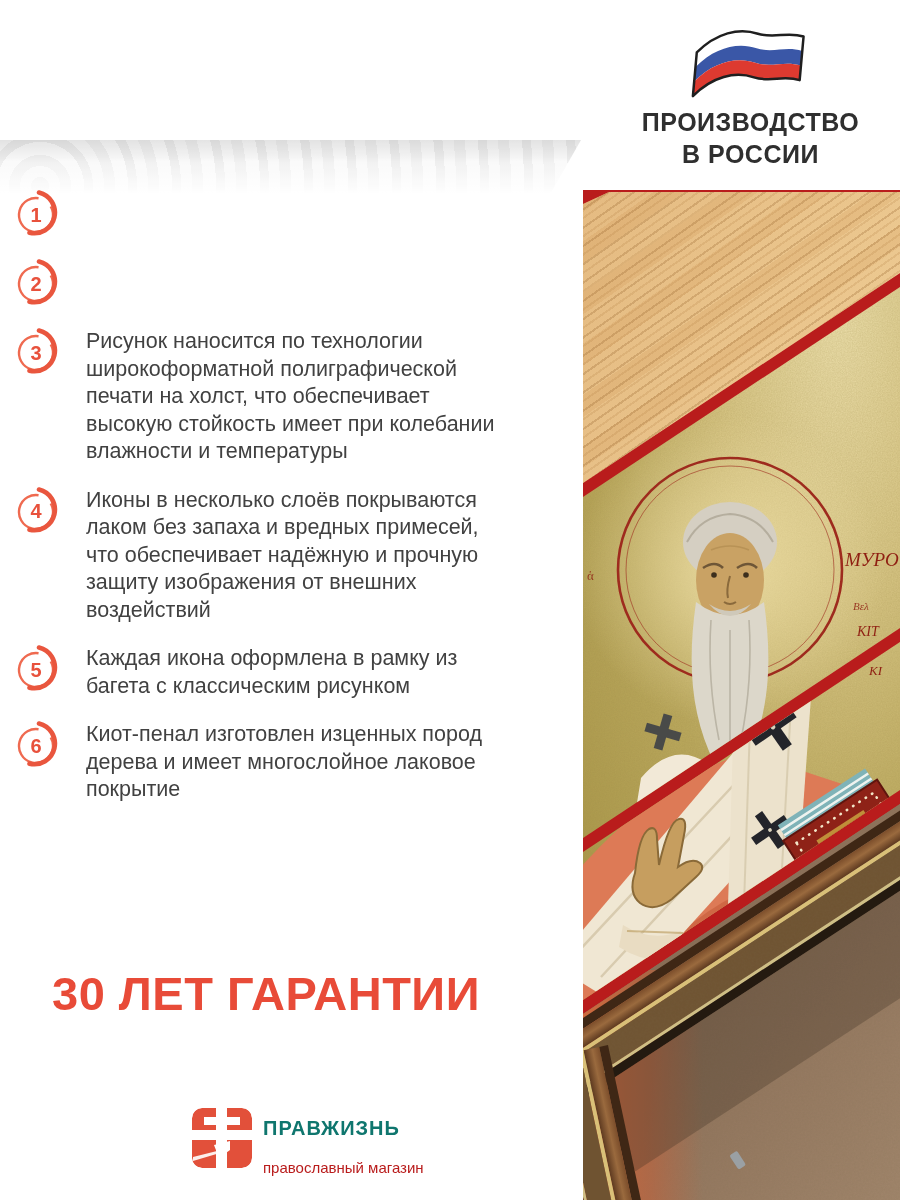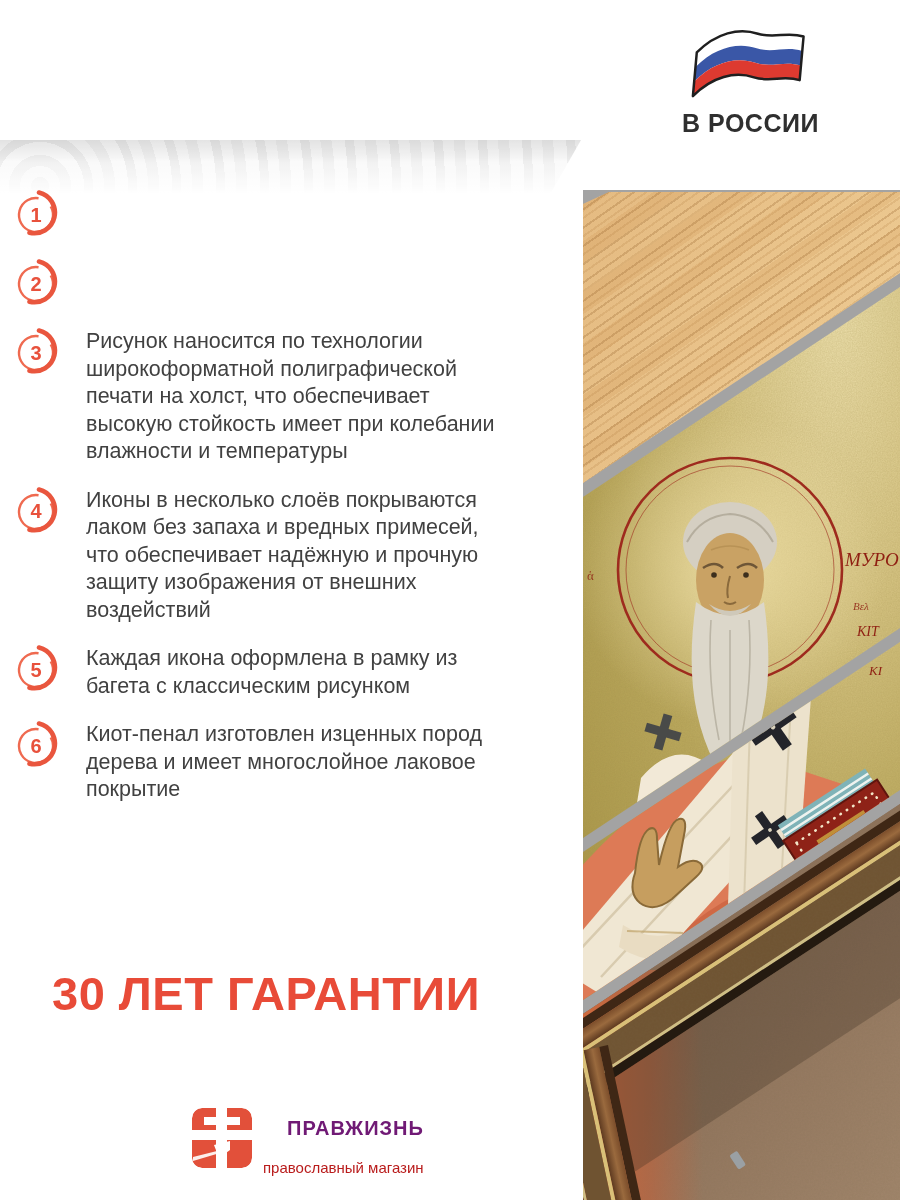--- a/index.html
+++ b/index.html
@@ -34,25 +34,25 @@
   .marker .n{position:absolute;left:0;top:0;width:44px;height:50px;display:flex;align-items:center;justify-content:center;
              font-size:20px;font-weight:700;color:#e8513c;}
   .step p{margin:0 0 0 24px;font-size:21.5px;line-height:27.5px;color:#414141;white-space:pre-line;}
 
   
   .guarantee{position:absolute;left:52px;top:966px;font-size:47px;font-weight:800;color:#e84b38;letter-spacing:.5px;white-space:nowrap;}
 
   
   .logo{position:absolute;left:192px;top:1108px;display:flex;align-items:flex-start;}
   .logo-text{margin-left:11px;padding-top:9px;}
-  .logo-name{font-size:20px;font-weight:700;letter-spacing:1px;color:#701a75;margin-left:24px;}
+  .logo-name{font-size:20px;font-weight:700;letter-spacing:1px;color:#0f766e;}
   .logo-tag{font-size:15px;color:#b91c1c;margin-top:19px;}
 
   
-  .panel{position:absolute;left:583px;top:190px;width:317px;height:1010px;background:#a3a3a3;}
+  .panel{position:absolute;left:583px;top:190px;width:317px;height:1010px;background:#b91c1c;}
   .slice{position:absolute;left:0;top:0;width:317px;height:1010px;}
   .slice svg{position:absolute;left:0;}
   .wood{clip-path:polygon(0 14px,26px 2px,317px 2px,317px 83px,0 293px);
     background:
       linear-gradient(160deg,rgba(255,255,255,0) 40%,rgba(255,247,228,.6) 62%,rgba(255,255,255,0) 82%),
       repeating-linear-gradient(145deg,rgba(146,95,40,.26) 0 2px,rgba(0,0,0,0) 2px 7px,rgba(171,117,56,.18) 7px 9px,rgba(0,0,0,0) 9px 15px),
       repeating-linear-gradient(145deg,rgba(224,180,118,.45) 0 18px,rgba(236,200,142,.45) 18px 42px),
       linear-gradient(115deg,#dfb077,#ecc891 45%,#d7a263 100%);}
   .gold{background:radial-gradient(130% 100% at 80% 12%,#eee1ae 0%,#d9c787 28%,#bba95e 55%,#a28f40 100%);}
   .face{clip-path:polygon(0 307px,317px 97px,317px 438px,0 648px);}
@@ -68,20 +68,21 @@
 
   <div class="madein">
     <svg width="124" height="88" viewBox="0 0 120 84">
       <g transform="rotate(-3 60 40)">
         <path d="M8,30 C28,12 50,8 68,15 C84,21 96,14 112,20 L110,34 C94,28 82,35 66,29 C48,22 26,26 6,44 Z" fill="#ffffff"></path>
         <path d="M6,44 C26,26 48,22 66,29 C82,35 94,28 110,34 L108,48 C92,42 80,49 64,43 C46,36 24,40 4,58 Z" fill="#3a57a7"></path>
         <path d="M4,58 C24,40 46,36 64,43 C80,49 92,42 108,48 L106,62 C90,56 78,63 62,57 C44,50 22,54 2,72 Z" fill="#dd3a30"></path>
         <path d="M8,30 C28,12 50,8 68,15 C84,21 96,14 112,20 L106,62 C90,56 78,63 62,57 C44,50 22,54 2,72 Z" fill="none" stroke="#1f1f1f" stroke-width="2.4" stroke-linejoin="round"></path>
       </g>
     </svg>
+    <div class="madein-l1">ПРОИЗВОДСТВО</div>
     <div class="madein-l2">В РОССИИ</div>
   </div>
 
   <div class="steps">
     <div class="step">
       <div class="marker">
         <svg width="48" height="48" viewBox="0 0 48 48">
           <circle cx="22" cy="25" r="17" fill="none" stroke="#ef6a50" stroke-width="2.4" stroke-dasharray="91 15.8" transform="rotate(-30 22 25)"></circle>
           <path d="M25,2.5 A20.5,20.5 0 1 1 15.5,42.7" fill="none" stroke="#e9563e" stroke-width="4.6" stroke-linecap="round"></path>
         </svg>

